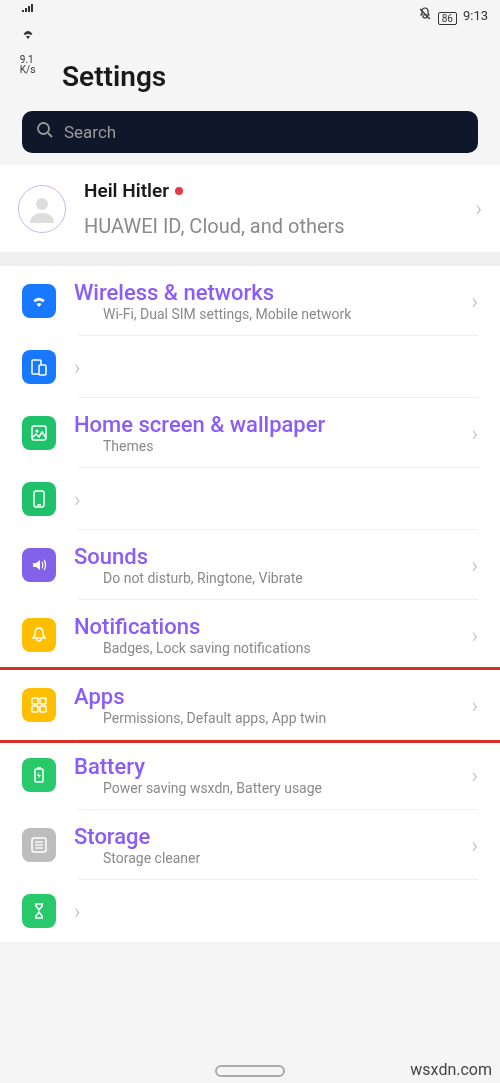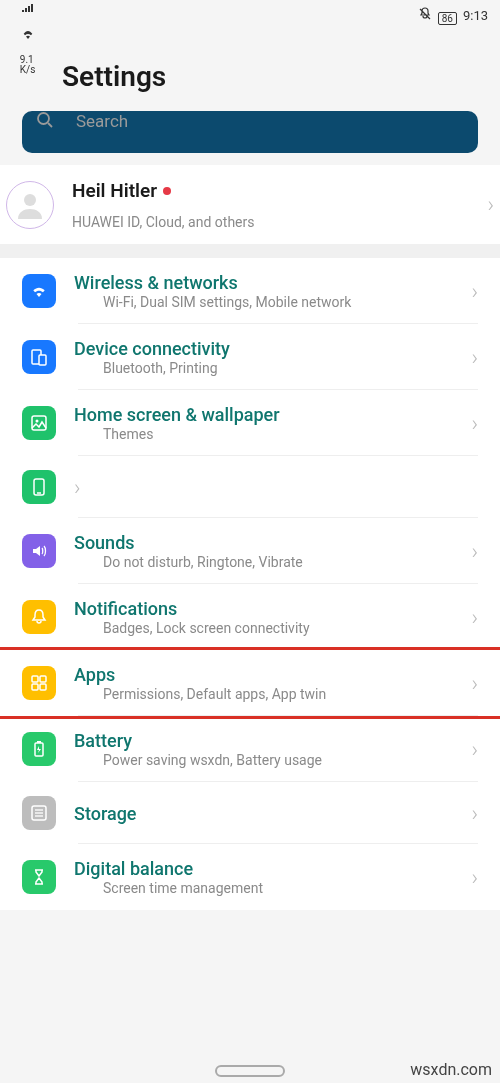--- a/index.html
+++ b/index.html
@@ -46,52 +46,52 @@
     }
     .header h1 {
       font-size: 28px;
       font-weight: 600;
       color: #1a1a1a;
       margin-left: 38px;
     }
     
     .search-wrap { padding: 0 22px 12px; }
     .search-box {
-      background: #0c4a6e;
+      background: #0f172a;
       border-radius: 10px;
       height: 42px;
       display: flex;
-      align-items: flex-start;
+      align-items: center;
       padding: 0 14px;
-      gap: 22px;
+      gap: 10px;
     }
     .search-box span { color: #9a9a9a; font-size: 17px; }
     
     .account-row {
       background: #fff;
       display: flex;
       align-items: center;
-      padding: 14px 6px;
+      padding: 14px 18px;
       gap: 18px;
     }
     .avatar {
       width: 48px; height: 48px; border-radius: 50%;
       border: 1px solid;
       border-image: linear-gradient(135deg, #ff7a7a, #7aa7ff) 1;
       border: 1px solid #d0b7e8;
       display: flex; align-items: center; justify-content: center;
       color: #ccc;
     }
     .account-info { flex: 1; }
     .account-name {
       font-size: 19px; font-weight: 600; color: #1a1a1a;
       display: inline-flex; align-items: center; gap: 6px;
     }
     .dot-red { width: 8px; height: 8px; background: #e63946; border-radius: 50%; }
-    .account-sub { color: #8a8a8a; font-size: 14px; margin-top: 12px; }
+    .account-sub { color: #8a8a8a; font-size: 20px; margin-top: 12px; }
     .chevron { color: #bbb; font-size: 22px; font-weight: 300; }
     
     .gap { height: 14px; background: #f0f0f0; }
     
     .settings-list { background: #fff; }
     .item {
       display: flex; align-items: center;
       padding: 14px 22px 14px 22px;
       gap: 18px;
       position: relative;
@@ -99,21 +99,21 @@
     .item-divider {
       position: absolute; bottom: 0; left: 78px; right: 22px;
       height: 1px; background: #eee;
     }
     .icon-box {
       width: 34px; height: 34px; border-radius: 8px;
       display: flex; align-items: center; justify-content: center;
       flex-shrink: 0;
     }
     .item-content { flex: 1; min-width: 0; }
-    .item-title { font-size: 18px; color: #0f766e; font-weight: 500; }
+    .item-title { font-size: 22px; color: #8b5cf6; font-weight: 500; }
     .item-sub { font-size: 14px; color: #8a8a8a; margin-top: 1px; margin-left: 29px; }
     .highlight {
       border: 3px solid #d93025;
       margin: -3px; z-index: 2; position: relative;
     }
     
     .c-blue{background:#1878ff;}
     .c-green{background:#1fc26b;} .c-green2{background:#28c96b;}
     .c-purple{background:#8361e8;} .c-yellow{background:#ffbf00;}
     .c-gray{background:#bdbdbd;}
@@ -210,24 +210,20 @@
     <span class="chevron">›</span>
     <div class="item-divider"></div>
   </div>
     <div class="item">
     <div class="icon-box c-blue">
         <svg width="20" height="20" viewBox="0 0 20 20">
           <rect x="3" y="3" width="9" height="14" rx="1" stroke="#fff" stroke-width="1.5" fill="none"></rect>
           <rect x="10" y="8" width="7" height="10" rx="1" stroke="#fff" stroke-width="1.5" fill="#1878ff"></rect>
         </svg>
       </div>
-    <div class="item-content">
-      <div class="item-title">Device connectivity</div>
-      <div class="item-sub">Bluetooth, Printing</div>
-    </div>
     <span class="chevron">›</span>
     <div class="item-divider"></div>
   </div>
     <div class="item">
     <div class="icon-box c-green">
         <svg width="20" height="20" viewBox="0 0 20 20">
           <rect x="3" y="3" width="14" height="14" rx="2" stroke="#fff" stroke-width="1.5" fill="none"></rect>
           <circle cx="8" cy="8" r="1.5" fill="#fff"></circle>
           <path d="M3 15l4-4 3 3 3-5 4 6" stroke="#fff" stroke-width="1.5" fill="none"></path>
         </svg>
@@ -264,21 +260,21 @@
     <div class="item-divider"></div>
   </div>
     <div class="item">
     <div class="icon-box c-yellow">
         <svg width="20" height="20" viewBox="0 0 20 20">
           <path d="M10 3c-3 0-4 2-4 5v2l-2 3h12l-2-3V8c0-3-1-5-4-5zM8 14c0 1 1 2 2 2s2-1 2-2" stroke="#fff" stroke-width="1.5" fill="none"></path>
         </svg>
       </div>
     <div class="item-content">
       <div class="item-title">Notifications</div>
-      <div class="item-sub">Badges, Lock screen connectivity</div>
+      <div class="item-sub">Badges, Lock saving notifications</div>
     </div>
     <span class="chevron">›</span>
     <div class="item-divider"></div>
   </div>
     <div class="item highlight">
     <div class="icon-box c-yellow">
         <svg width="20" height="20" viewBox="0 0 20 20">
           <rect x="3" y="3" width="6" height="6" rx="1" stroke="#fff" stroke-width="1.5" fill="none"></rect>
           <rect x="11" y="3" width="6" height="6" rx="1" stroke="#fff" stroke-width="1.5" fill="none"></rect>
           <rect x="3" y="11" width="6" height="6" rx="1" stroke="#fff" stroke-width="1.5" fill="none"></rect>
@@ -311,33 +307,30 @@
     <div class="icon-box c-gray">
         <svg width="20" height="20" viewBox="0 0 20 20">
           <rect x="3" y="3" width="14" height="14" rx="2" stroke="#fff" stroke-width="1.5" fill="none"></rect>
           <line x1="6" y1="7" x2="14" y2="7" stroke="#fff" stroke-width="1.3"></line>
           <line x1="6" y1="10" x2="14" y2="10" stroke="#fff" stroke-width="1.3"></line>
           <line x1="6" y1="13" x2="14" y2="13" stroke="#fff" stroke-width="1.3"></line>
         </svg>
       </div>
     <div class="item-content">
       <div class="item-title">Storage</div>
+      <div class="item-sub">Storage cleaner</div>
     </div>
     <span class="chevron">›</span>
     <div class="item-divider"></div>
   </div>
     <div class="item">
     <div class="icon-box c-green2">
         <svg width="20" height="20" viewBox="0 0 20 20">
           <path d="M6 3h8M6 17h8M7 3v2l3 4 3-4V3M7 17v-2l3-4 3 4v2" stroke="#fff" stroke-width="1.5" fill="none"></path>
         </svg>
       </div>
-    <div class="item-content">
-      <div class="item-title">Digital balance</div>
-      <div class="item-sub">Screen time management</div>
-    </div>
     <span class="chevron">›</span>
 
   </div>
   </div>
 
 <div class="home-ind"></div>
 <div class="watermark">wsxdn.com</div>
 
 </body></html>

